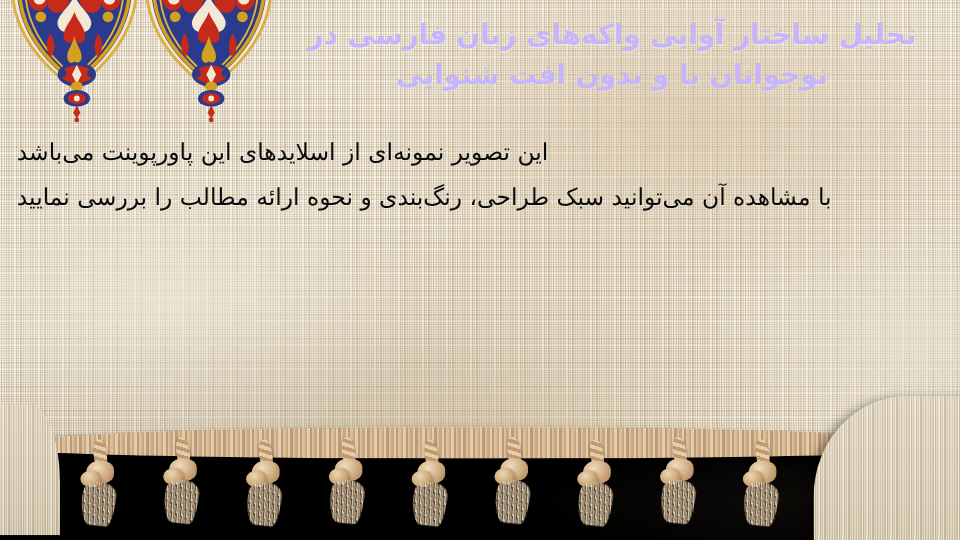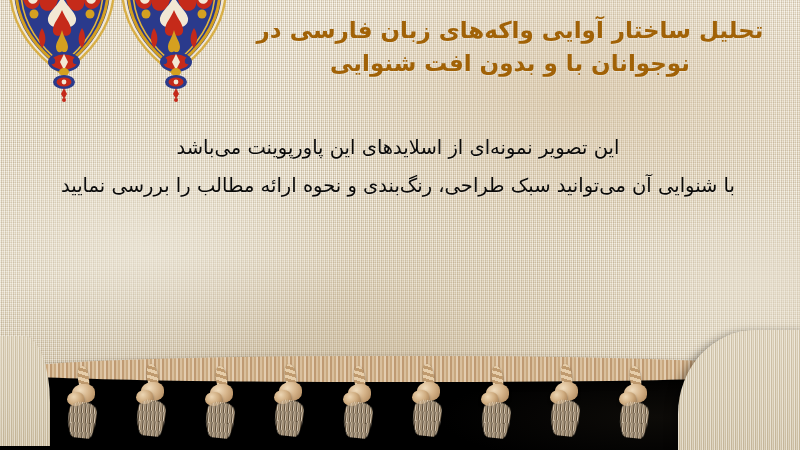--- a/index.html
+++ b/index.html
@@ -171,39 +171,38 @@
     position: absolute;
   }
 
   
   .title {
     position: absolute;
     left: 232px;
     top: 14px;
     width: 556px;
     text-align: center;
-    color: #a16207;
+    color: #c4b5fd;
     font-size: 23px;
     font-weight: 700;
     line-height: 33px;
     direction: rtl;
     text-shadow: 0 1px 0 rgba(255,255,255,0.25);
   }
   .body-block {
     position: absolute;
     right: 18px;
     top: 108px;
     width: 768px;
     direction: rtl;
-    text-align: center;
+    text-align: left;
     color: #0a0a0a;
     font-size: 19.5px;
     line-height: 38px;
     text-shadow: 0 1px 0 rgba(255,255,255,0.22);
-    margin-top: 21px;
   }
   .body-line { white-space: nowrap; }
 </style>
 </head>
 <body>
 
 <div id="slide">
 
   <div class="canvas-bg"></div>
   <div class="canvas-shade"></div>
@@ -389,16 +388,16 @@
     <ellipse cx="19" cy="32" rx="7.5" ry="4.6" fill="#c52a1a"></ellipse>
     <circle cx="19" cy="32" r="2.4" fill="#f2e8d4"></circle>
     <path d="M19 38 L22 44 L19 49 L16 44 Z" fill="#c52a1a"></path>
     <circle cx="19" cy="50" r="2" fill="#c52a1a"></circle>
   </svg>
 
   <div class="title">تحلیل ساختار آوایی واکه‌های زبان فارسی در نوجوانان با و بدون افت شنوایی</div>
 
   <div class="body-block">
     <div class="body-line">این تصویر نمونه‌ای از اسلایدهای این پاورپوینت می‌باشد</div>
-    <div class="body-line">با شنوایی آن می‌توانید سبک طراحی، رنگ‌بندی و نحوه ارائه مطالب را بررسی نمایید</div>
+    <div class="body-line">با مشاهده آن می‌توانید سبک طراحی، رنگ‌بندی و نحوه ارائه مطالب را بررسی نمایید</div>
   </div>
 
 </div>
 
 </body></html>

